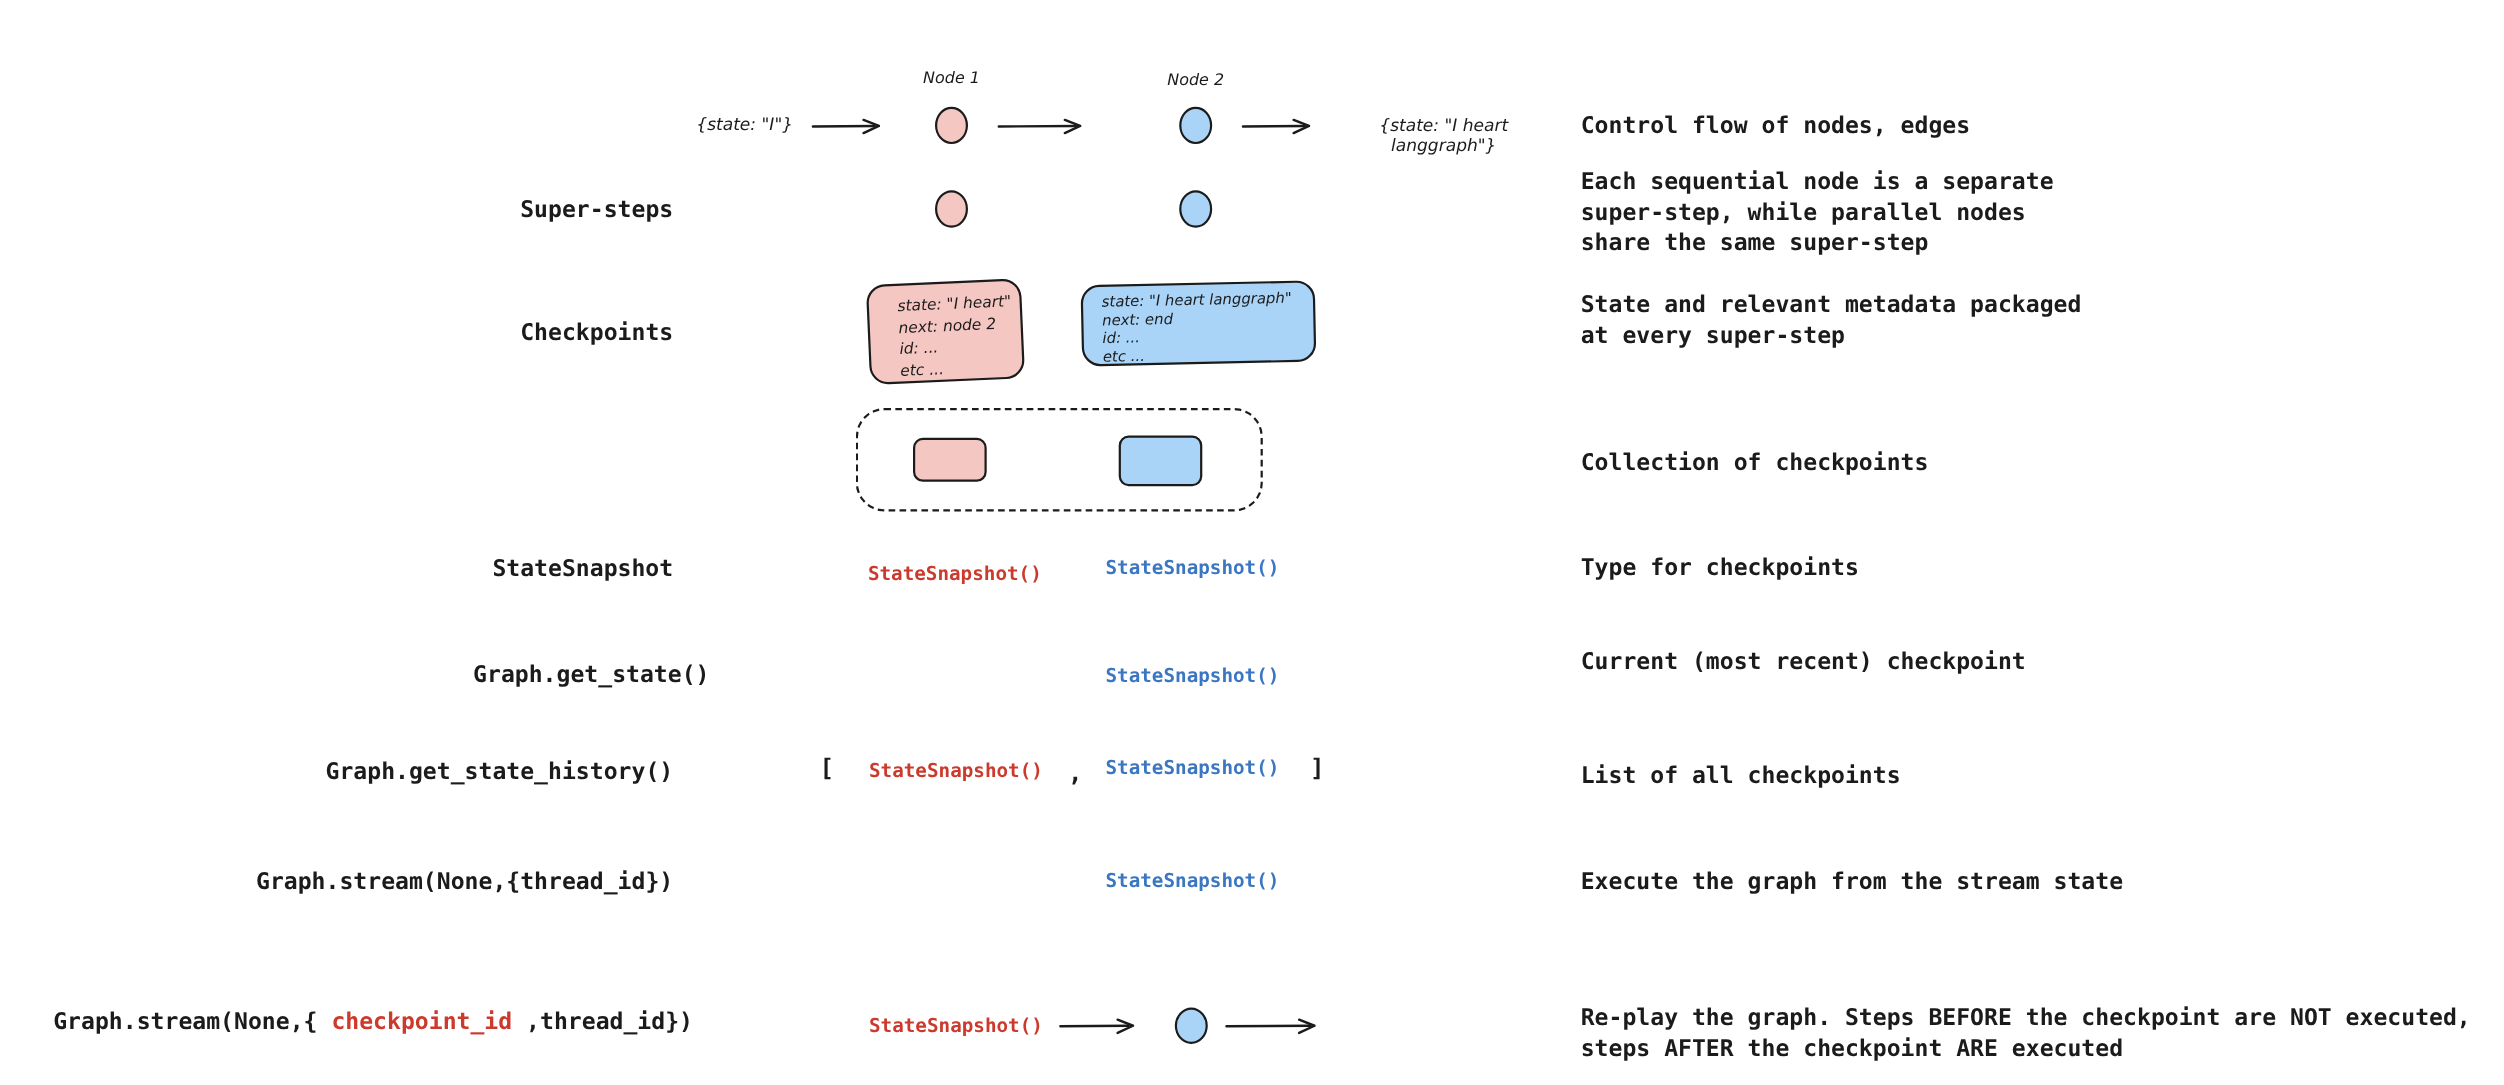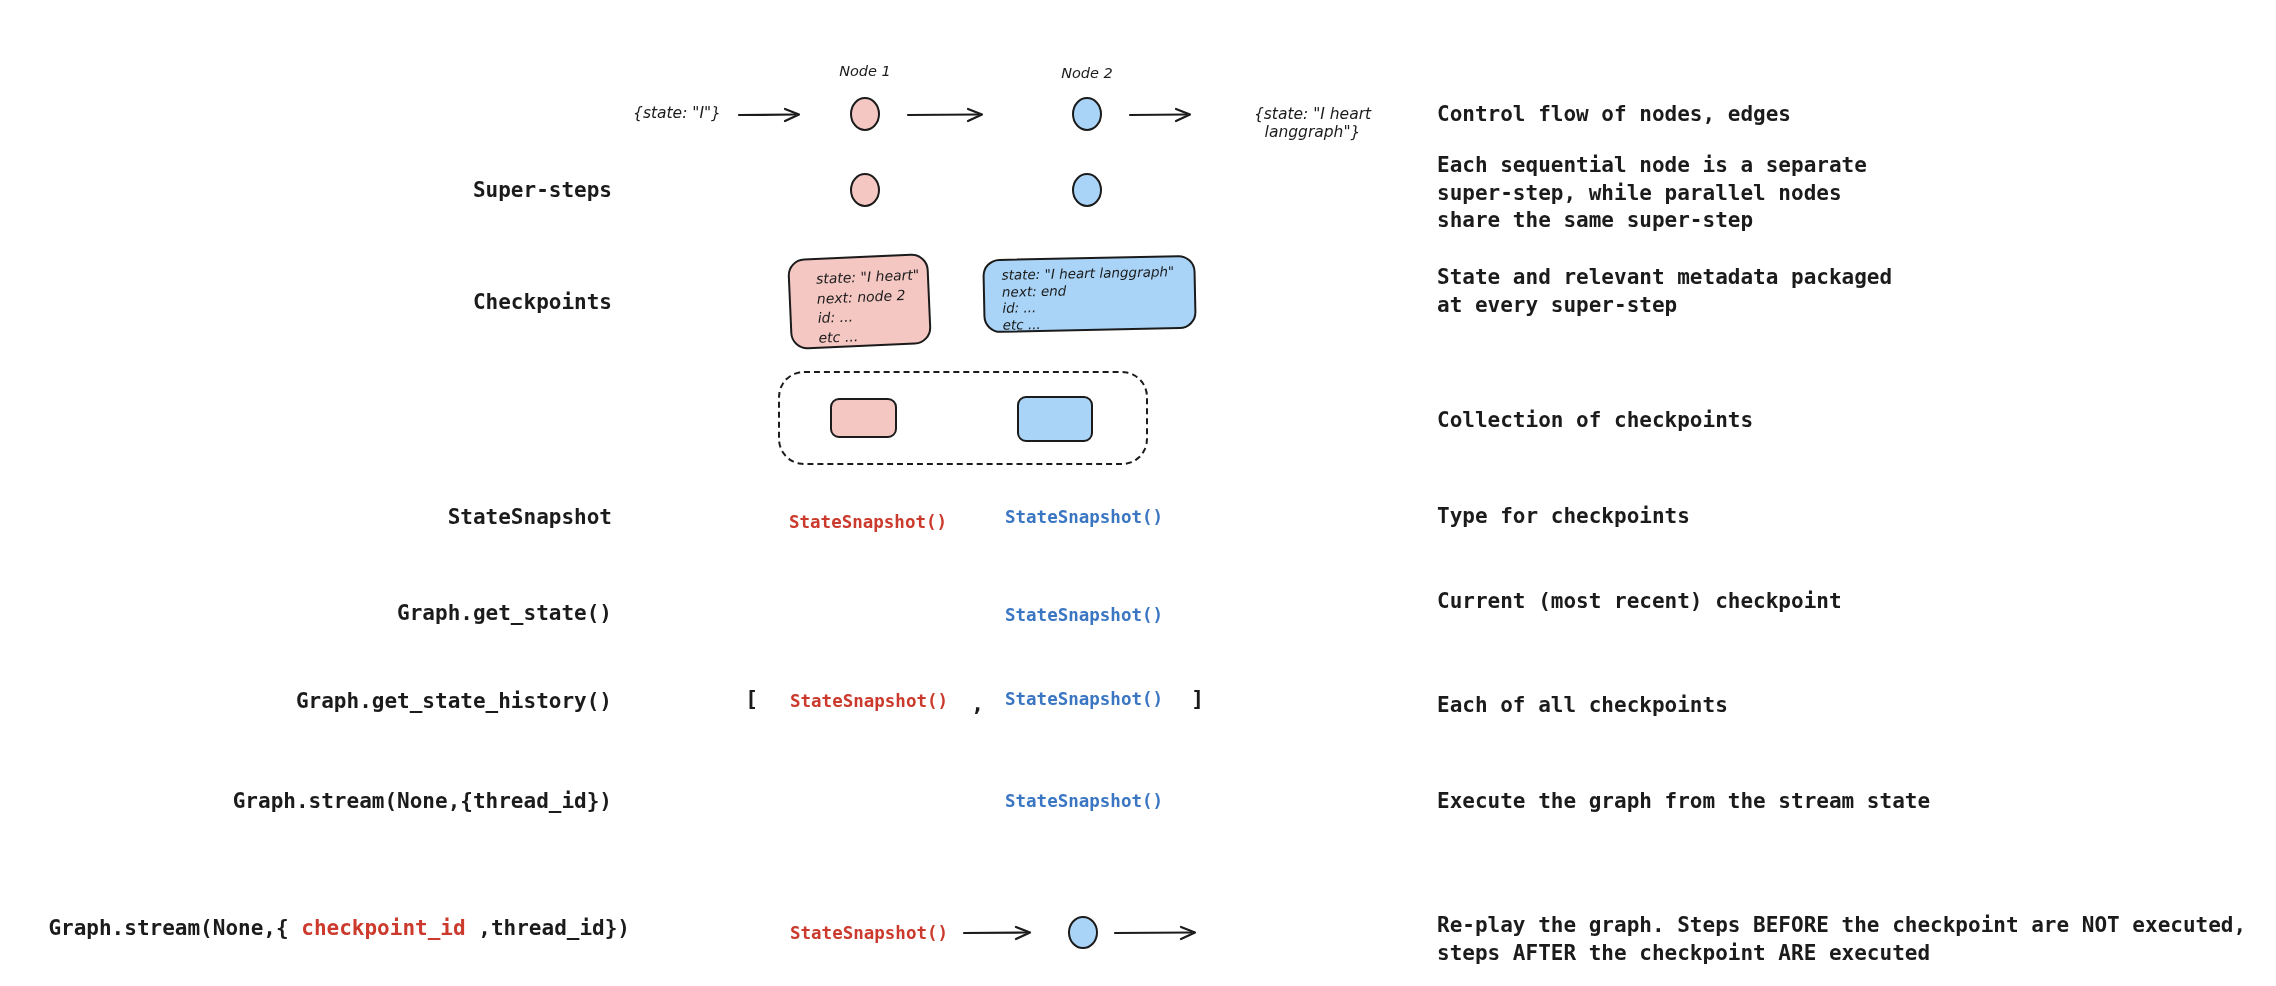--- a/index.html
+++ b/index.html
@@ -80,31 +80,31 @@
   <div class="abs thread-box" style="left:778px;top:371px;width:370px;height:94px;"></div>
   <div class="abs mini-rect pink-bg" style="left:830px;top:398px;width:67px;height:40px;"></div>
   <div class="abs mini-rect blue-bg" style="left:1017px;top:396px;width:76px;height:46px;"></div>
   <div class="abs desc" style="top:407px;">Collection of checkpoints</div>
 
   <div class="abs row-label" style="top:503px;">StateSnapshot</div>
   <div class="abs call red" style="left:789px;top:512px;">StateSnapshot()</div>
   <div class="abs call blue" style="left:1005px;top:507px;">StateSnapshot()</div>
   <div class="abs desc" style="top:503px;">Type for checkpoints</div>
 
-  <div class="abs row-label" style="top:599px;">Graph.get_state()</div>
+  <div class="abs row-label" style="top:599px;padding-left:33px;">Graph.get_state()</div>
   <div class="abs call blue" style="left:1005px;top:605px;">StateSnapshot()</div>
   <div class="abs desc" style="top:588px;">Current (most recent) checkpoint</div>
 
   <div class="abs row-label" style="top:687px;">Graph.get_state_history()</div>
   <div class="abs bracket" style="left:745px;top:686px;">[</div>
   <div class="abs call red" style="left:790px;top:691px;">StateSnapshot()</div>
   <div class="abs bracket" style="left:971px;top:691px;">,</div>
   <div class="abs call blue" style="left:1005px;top:689px;">StateSnapshot()</div>
   <div class="abs bracket" style="left:1191px;top:686px;">]</div>
-  <div class="abs desc" style="top:692px;">Each of all checkpoints</div>
+  <div class="abs desc" style="top:692px;">List of all checkpoints</div>
 
   <div class="abs row-label" style="top:787px;">Graph.stream(None,{thread_id})</div>
   <div class="abs call blue" style="left:1005px;top:791px;">StateSnapshot()</div>
   <div class="abs desc" style="top:788px;">Execute the graph from the stream state</div>
 
   <div class="abs row-label" style="top:914px;padding-left:18px;"><span>Graph.stream(None,{ </span><span class="red">checkpoint_id</span><span> ,thread_id})</span></div>
   <div class="abs call red" style="left:790px;top:923px;">StateSnapshot()</div>
   <div class="abs" style="left:962px;top:924px;">
     <svg class="arrow" width="72" height="18" viewBox="0 0 72 18">
         <path d="M2 9 L64 8.5" stroke="#1b1b1b" stroke-width="2.2" fill="none" stroke-linecap="round"></path>

